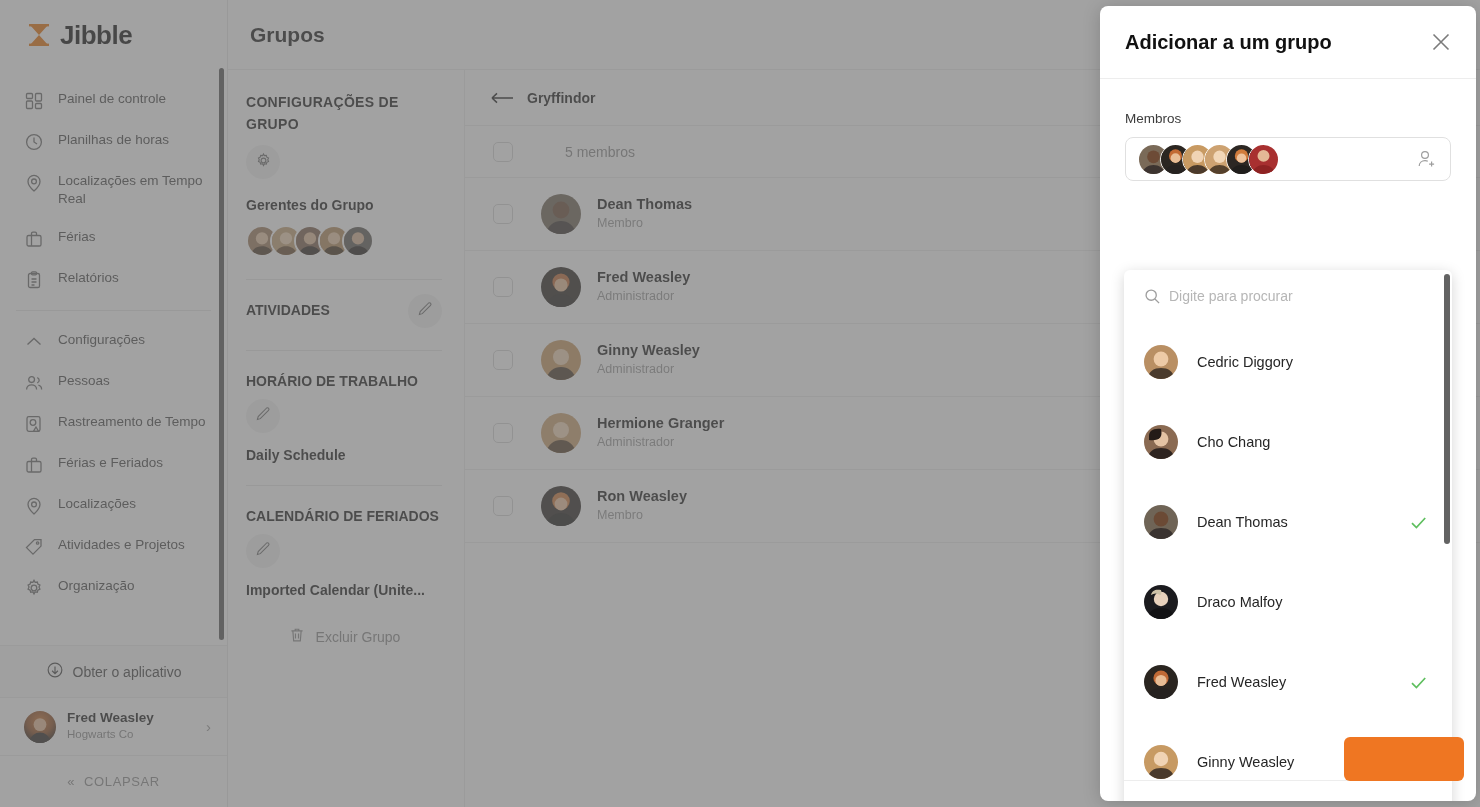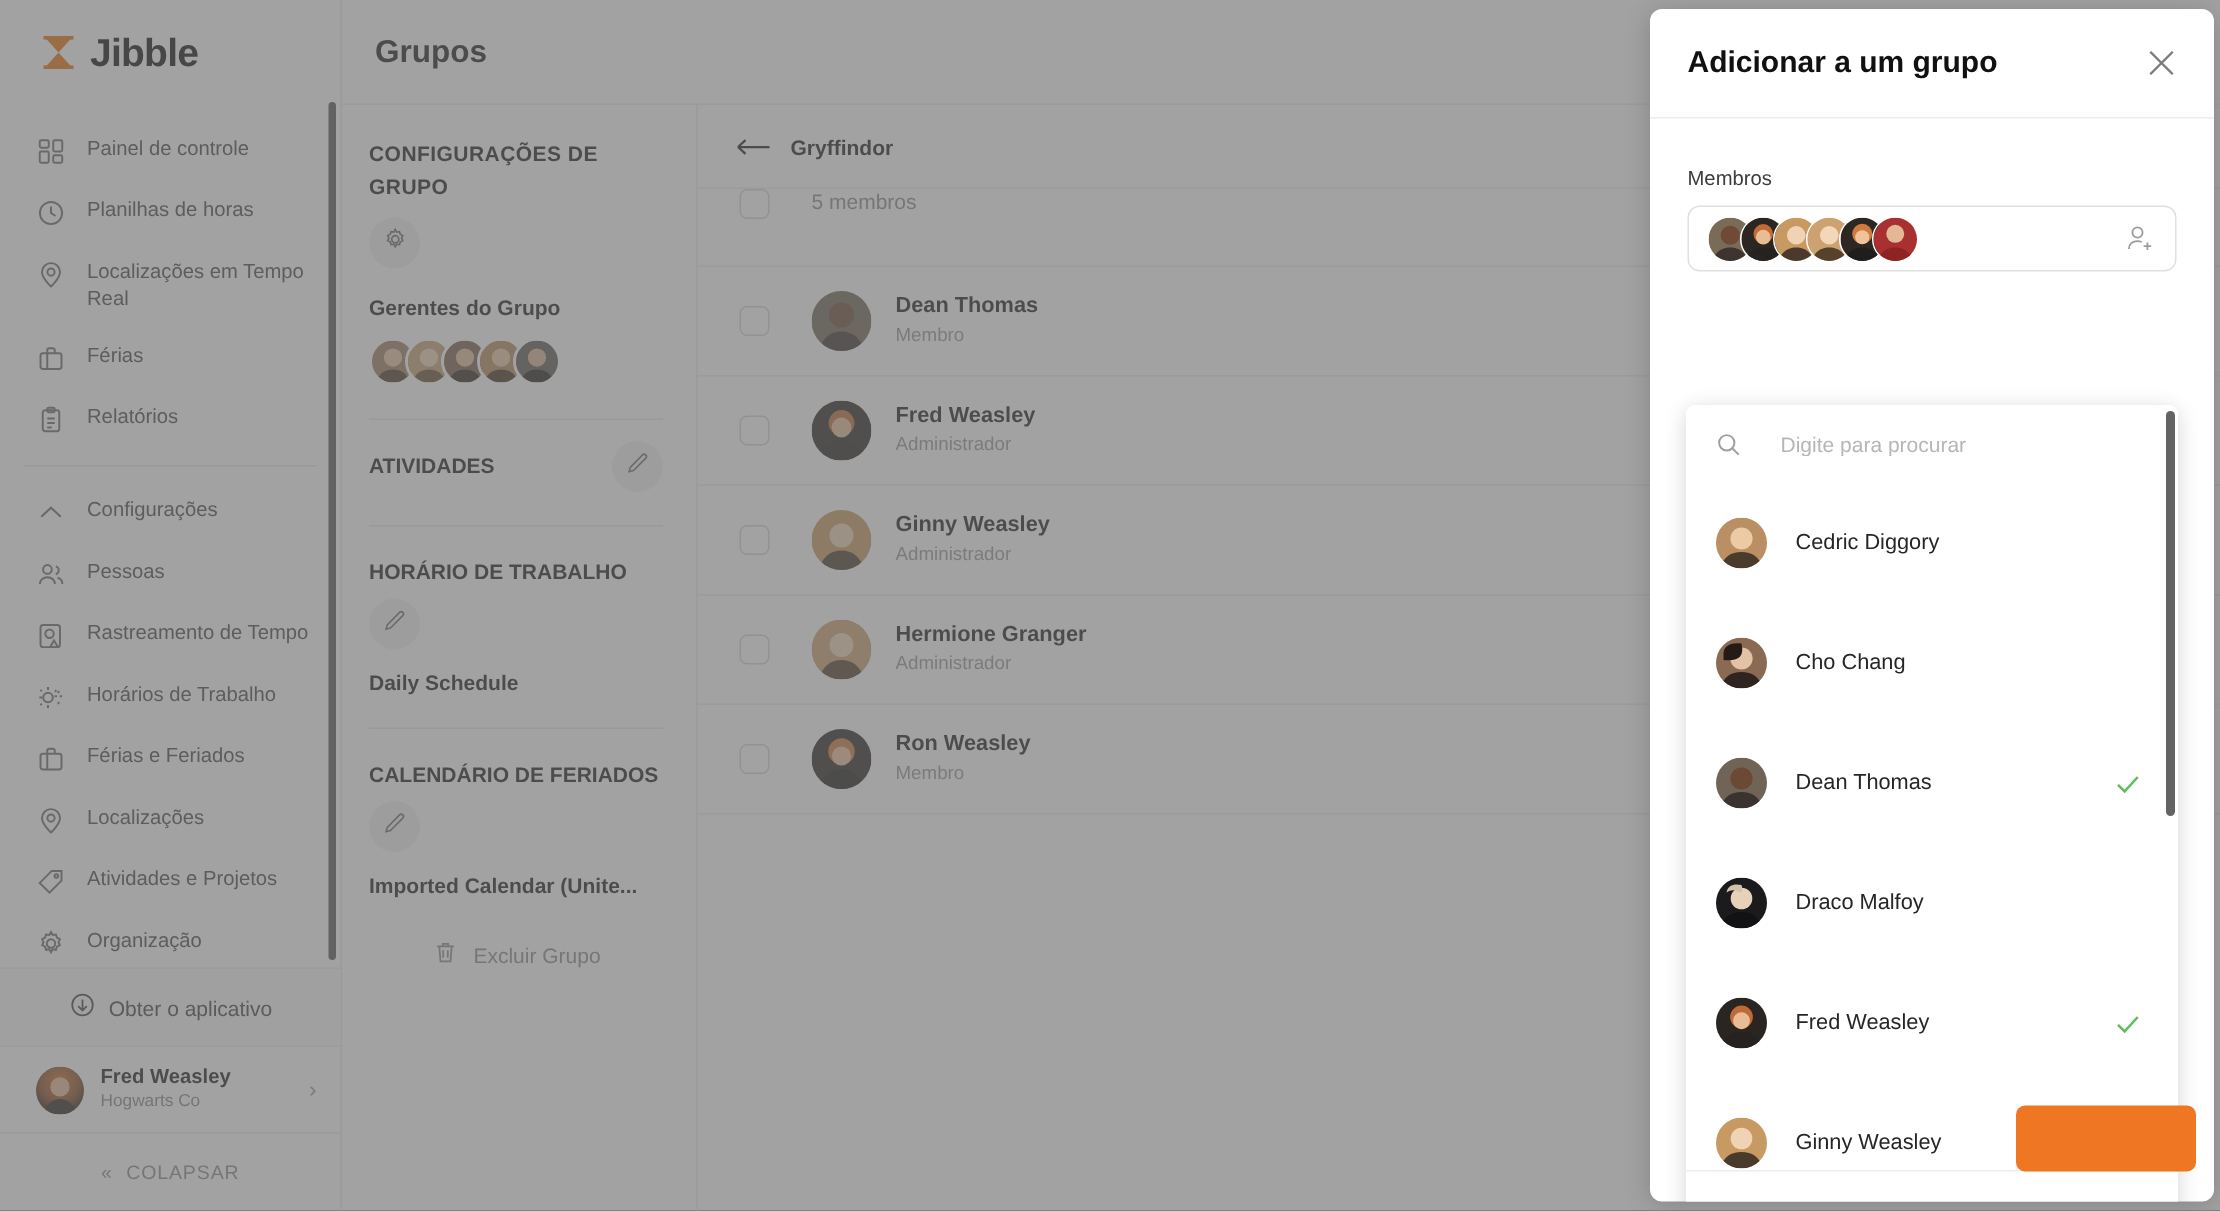--- a/index.html
+++ b/index.html
@@ -120,22 +120,22 @@
 
   
   .table-wrap { flex: 1; min-width: 0; display: flex; flex-direction: column; }
   .tbl-head {
     height: 56px; display: flex; align-items: center; gap: 14px;
     padding: 0 26px; font-size: 14px; font-weight: bold; color: #1d1d1d;
     border-bottom: 1px solid #ececec;
   }
   .back-arrow { width: 22px; height: 14px; color: #1d1d1d; cursor: pointer; }
   .tbl-subhead {
-    height: 52px; display: flex; align-items: flex-start;
-    border-bottom: 1px solid #ececec; color: #8d8d8d; font-size: 14px;
+    height: 52px; display: flex; align-items: center;
+    border-bottom: 1px solid #ececec; color: #8d8d8d; font-size: 14px; gap: 24px;
   }
   .cb {
     width: 20px; height: 20px; border: 1.5px solid #d6d6d6; border-radius: 5px;
     flex: none; cursor: pointer; background: #fff;
   }
   .col-chk { width: 76px; display: flex; justify-content: center; flex: none; }
   .col-name { flex: 1; min-width: 0; display: flex; align-items: center; gap: 16px; }
   .col-email { width: 283px; flex: none; padding-left: 22px;
     border-left: 1px solid #ececec; align-self: stretch;
     display: flex; align-items: center; }
@@ -174,21 +174,21 @@
   .add-user-ic { margin-left: auto; width: 22px; height: 22px; color: #9d9d9d; cursor: pointer; }
 
   
   .dropdown {
     position: absolute; left: 24px; top: 191px;
     width: 328px; height: 565px;
     background: #fff; border-radius: 6px;
     box-shadow: 0 3px 14px rgba(0,0,0,.17);
     display: flex; flex-direction: column; overflow: hidden;
   }
-  .dd-search { height: 52px; display: flex; align-items: center; gap: 26px; padding: 0 20px; }
+  .dd-search { height: 52px; display: flex; align-items: center; gap: 8px; padding: 0 20px; }
   .dd-search .sic { width: 17px; height: 17px; color: #9e9e9e; flex: none; }
   .dd-search input {
     border: 0; outline: 0; font-size: 14px; color: #2a2a2a;
     font-family: "Liberation Sans", sans-serif; width: 100%; background: transparent;
   }
   .dd-search input::placeholder { color: #b6b6b6; }
   .dd-list { flex: 1; overflow: hidden; position: relative; }
   .dd-item {
     height: 80px; display: flex; align-items: center; gap: 19px;
     padding: 0 24px 0 20px; cursor: pointer;
@@ -315,30 +315,20 @@
             <span class="ic">
               <svg viewBox="0 0 20 20" fill="none" stroke="currentColor" stroke-width="1.3">
                 <rect x="3" y="2.6" width="13" height="14.8" rx="1.8"></rect>
                   <circle cx="9" cy="8.5" r="2.8"></circle>
                 <path d="M12 13l2.6 4.4h-5.2z"></path>
               </svg>
             </span>
             <span class="lbl">Rastreamento de Tempo</span>
           </div>
 
-          <div class="nav-item">
-            <span class="ic">
-              <svg viewBox="0 0 20 20" fill="none" stroke="currentColor" stroke-width="1.3">
-                <circle cx="8" cy="10" r="3.2"></circle>
-                  <path d="M8 3v2M8 15v2M2.2 10h2M12.6 6.2l1-1M2.9 4.9l1 1M2.9 15.1l1-1"></path>
-                <path d="M15 5.5v1.6M15 12.9v1.6M17.4 9.2h-1.6M14 9.2h-1.6"></path>
-              </svg>
-            </span>
-            <span class="lbl">Horários de Trabalho</span>
-          </div>
 
           <div class="nav-item">
             <span class="ic">
               <svg viewBox="0 0 20 20" fill="none" stroke="currentColor" stroke-width="1.3">
                 <rect x="3" y="6.5" width="14" height="10.5" rx="1.6"></rect>
                   <path d="M7.5 6.5V4.6c0-.8.6-1.4 1.4-1.4h2.2c.8 0 1.4.6 1.4 1.4v1.9"></path>
                   <path d="M7.5 6.8v10"></path>
               </svg>
             </span>
             <span class="lbl">Férias e Feriados</span>

